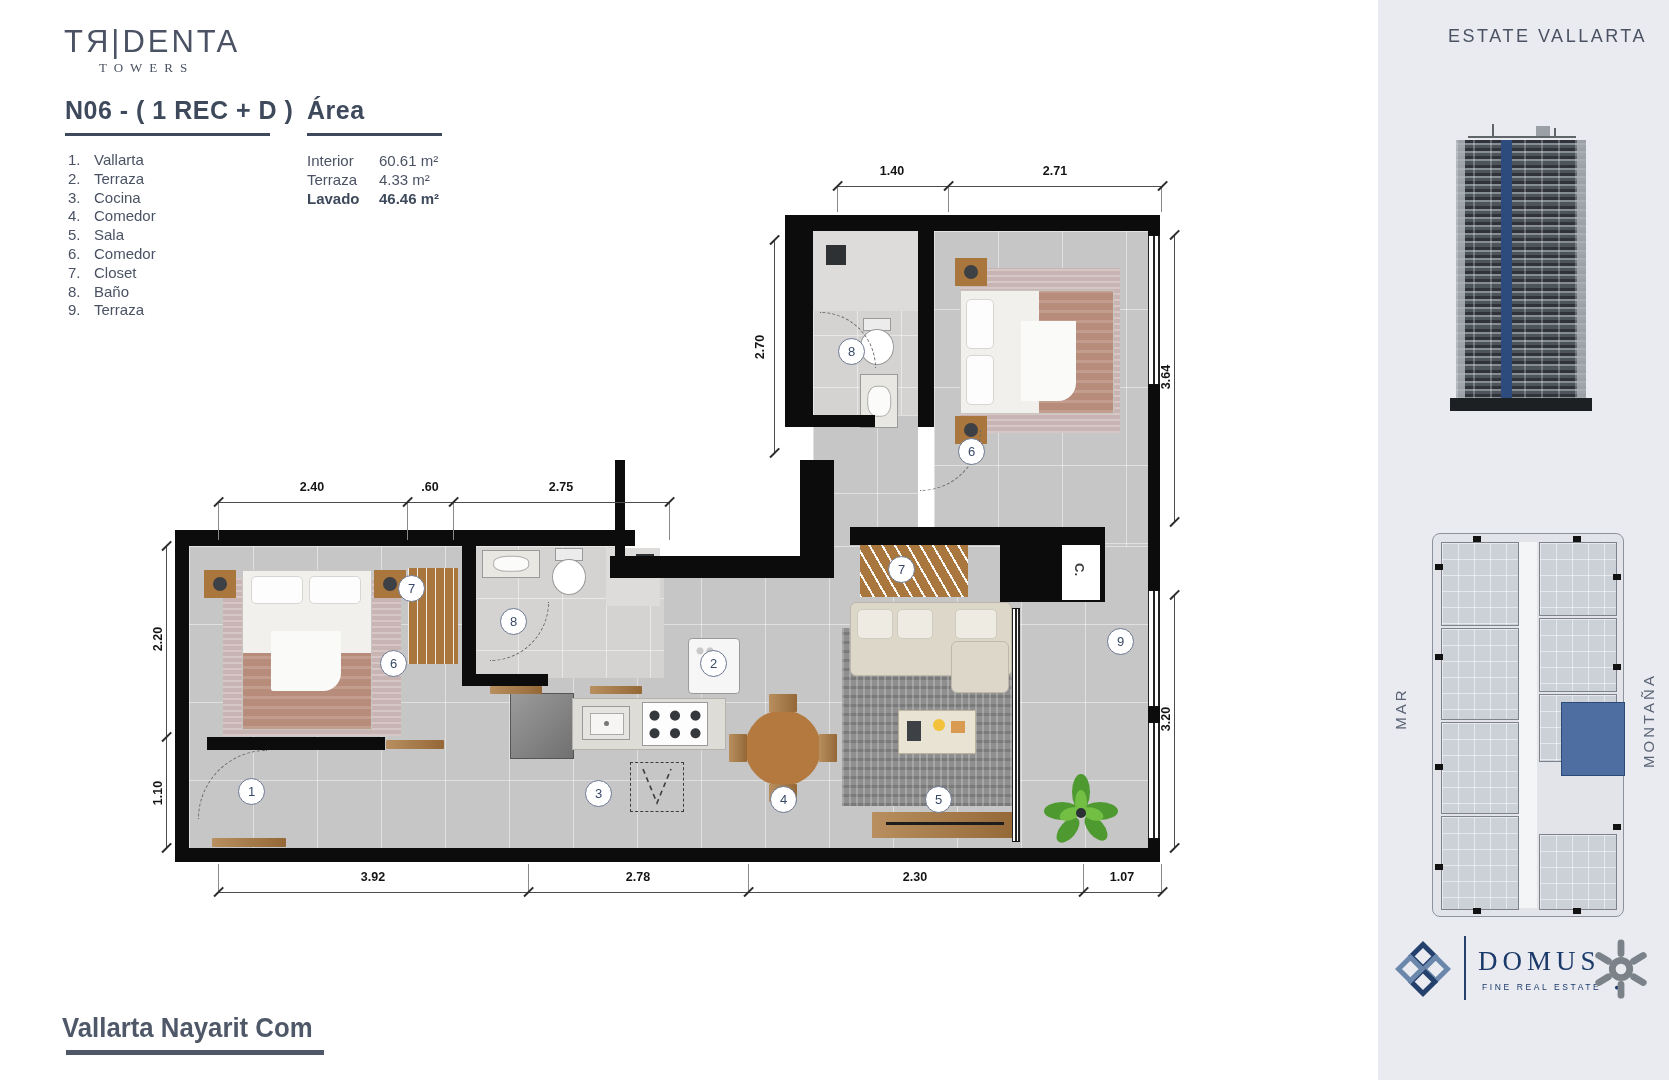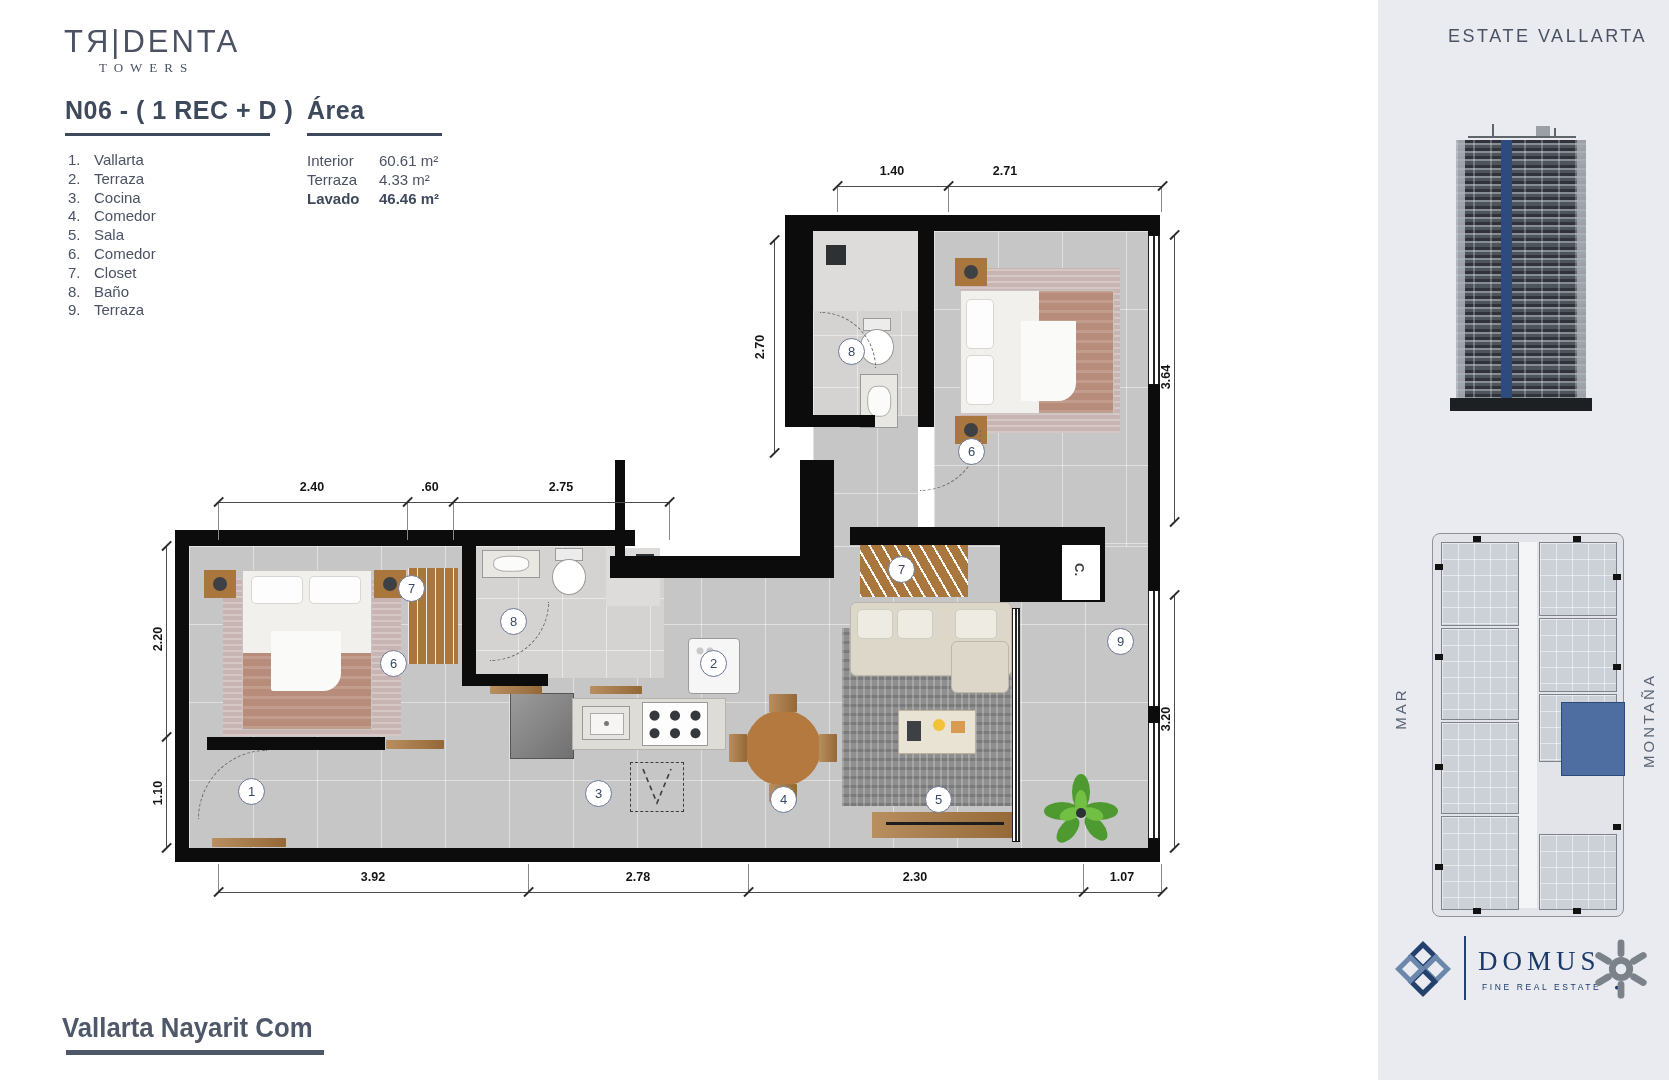--- a/index.html
+++ b/index.html
@@ -300,21 +300,21 @@
     <div class="winV" style="left:988px;top:572px;height:115px;"></div>
 
     <div class="dline" style="left:677px;top:36px;width:325px;height:1px;"></div>
     <div class="ext" style="left:677px;top:36px;width:1px;height:26px;"></div>
     <div class="ext" style="left:788px;top:36px;width:1px;height:26px;"></div>
     <div class="ext" style="left:1001px;top:36px;width:1px;height:26px;"></div>
     <div class="tick" style="left:671px;top:35px;"></div>
       <div class="tick" style="left:782px;top:35px;"></div>
       <div class="tick" style="left:996px;top:35px;"></div>
     <div class="dim" style="left:732px;top:14px;transform:translateX(-50%);">1.40</div>
-    <div class="dim" style="left:845px;top:14px;transform:translateX(-50%);">2.71</div>
+    <div class="dim" style="left:895px;top:14px;transform:translateX(-50%);">2.71</div>
 
     <div class="dline" style="left:614px;top:90px;width:1px;height:213px;"></div>
     <div class="tick" style="left:608px;top:89px;"></div>
       <div class="tick" style="left:608px;top:302px;"></div>
     <div class="dim v" style="left:588px;top:190px;">2.70</div>
 
     <div class="dline" style="left:58px;top:352px;width:452px;height:1px;"></div>
     <div class="ext" style="left:58px;top:352px;width:1px;height:38px;"></div>
     <div class="ext" style="left:247px;top:352px;width:1px;height:38px;"></div>
     <div class="ext" style="left:293px;top:352px;width:1px;height:38px;"></div>

